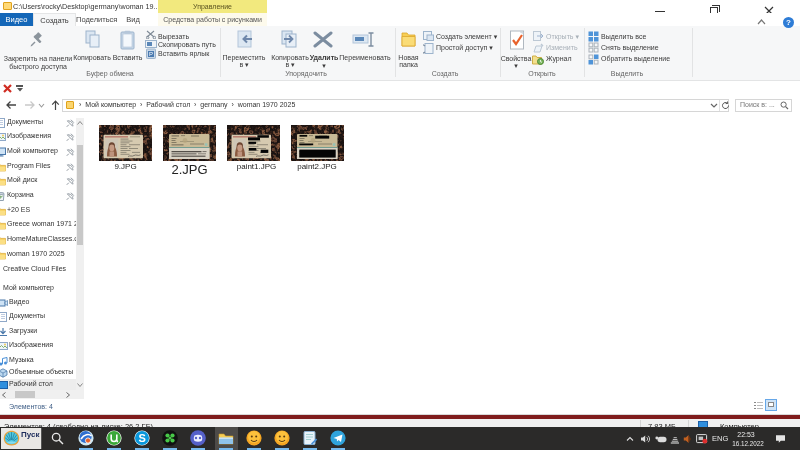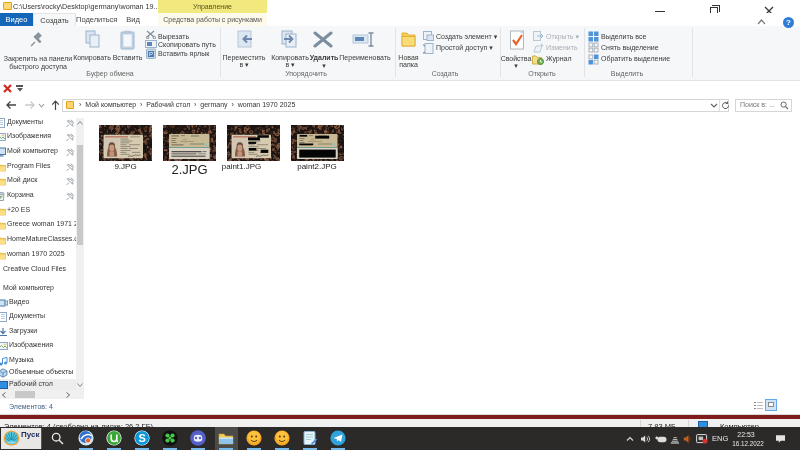--- a/index.html
+++ b/index.html
@@ -511,21 +511,21 @@
             <rect x="21.5" y="28.8" width="9" height="0.9"></rect>
           </g>
  <path d="M29 31.5 C31 30 33 32 35 30.5 C37 29 39 31.5 41.5 29.8" stroke="#55504a" stroke-width="0.7" fill="none"></path>
           <rect x="30.4" y="10.2" width="11.5" height="2.5" fill="#050505"></rect>
           <rect x="21" y="12.4" width="12" height="2.9" fill="#050505"></rect>
           <rect x="21.4" y="16.8" width="7.6" height="2.1" fill="#050505"></rect>
           <rect x="21.8" y="23" width="7.6" height="2.5" fill="#050505"></rect>
           <rect x="33.7" y="24.7" width="7.6" height="3.2" fill="#050505"></rect>
         </g>
       </svg>
-      <div class="abs" style="left:120px;top:47px;width:53px;text-align:center;font-size:8px;color:#222;">paint1.JPG</div>
+      <div class="abs" style="left:135px;top:47px;width:53px;text-align:center;font-size:8px;color:#222;">paint1.JPG</div>
       <svg class="abs" style="left:195.5px;top:10px;" width="53" height="36">
         <defs>
           <filter color-interpolation-filters="sRGB" id="c4" x="0" y="0" width="100%" height="100%">
             <feTurbulence type="fractalNoise" baseFrequency="0.18 0.16" numOctaves="4" seed="23"></feTurbulence>
             <feColorMatrix type="matrix" values="1 0 0 0 0  1 0 0 0 0  1 0 0 0 0  0 0 0 0 1"></feColorMatrix>
             <feComponentTransfer>
               <feFuncR type="table" tableValues="0.68 0.13 0.46 0.08 0.16 0.56 0.10 0.30"></feFuncR>
               <feFuncG type="table" tableValues="0.47 0.09 0.30 0.06 0.11 0.37 0.07 0.19"></feFuncG>
               <feFuncB type="table" tableValues="0.35 0.08 0.22 0.06 0.09 0.26 0.06 0.14"></feFuncB>
             </feComponentTransfer>

